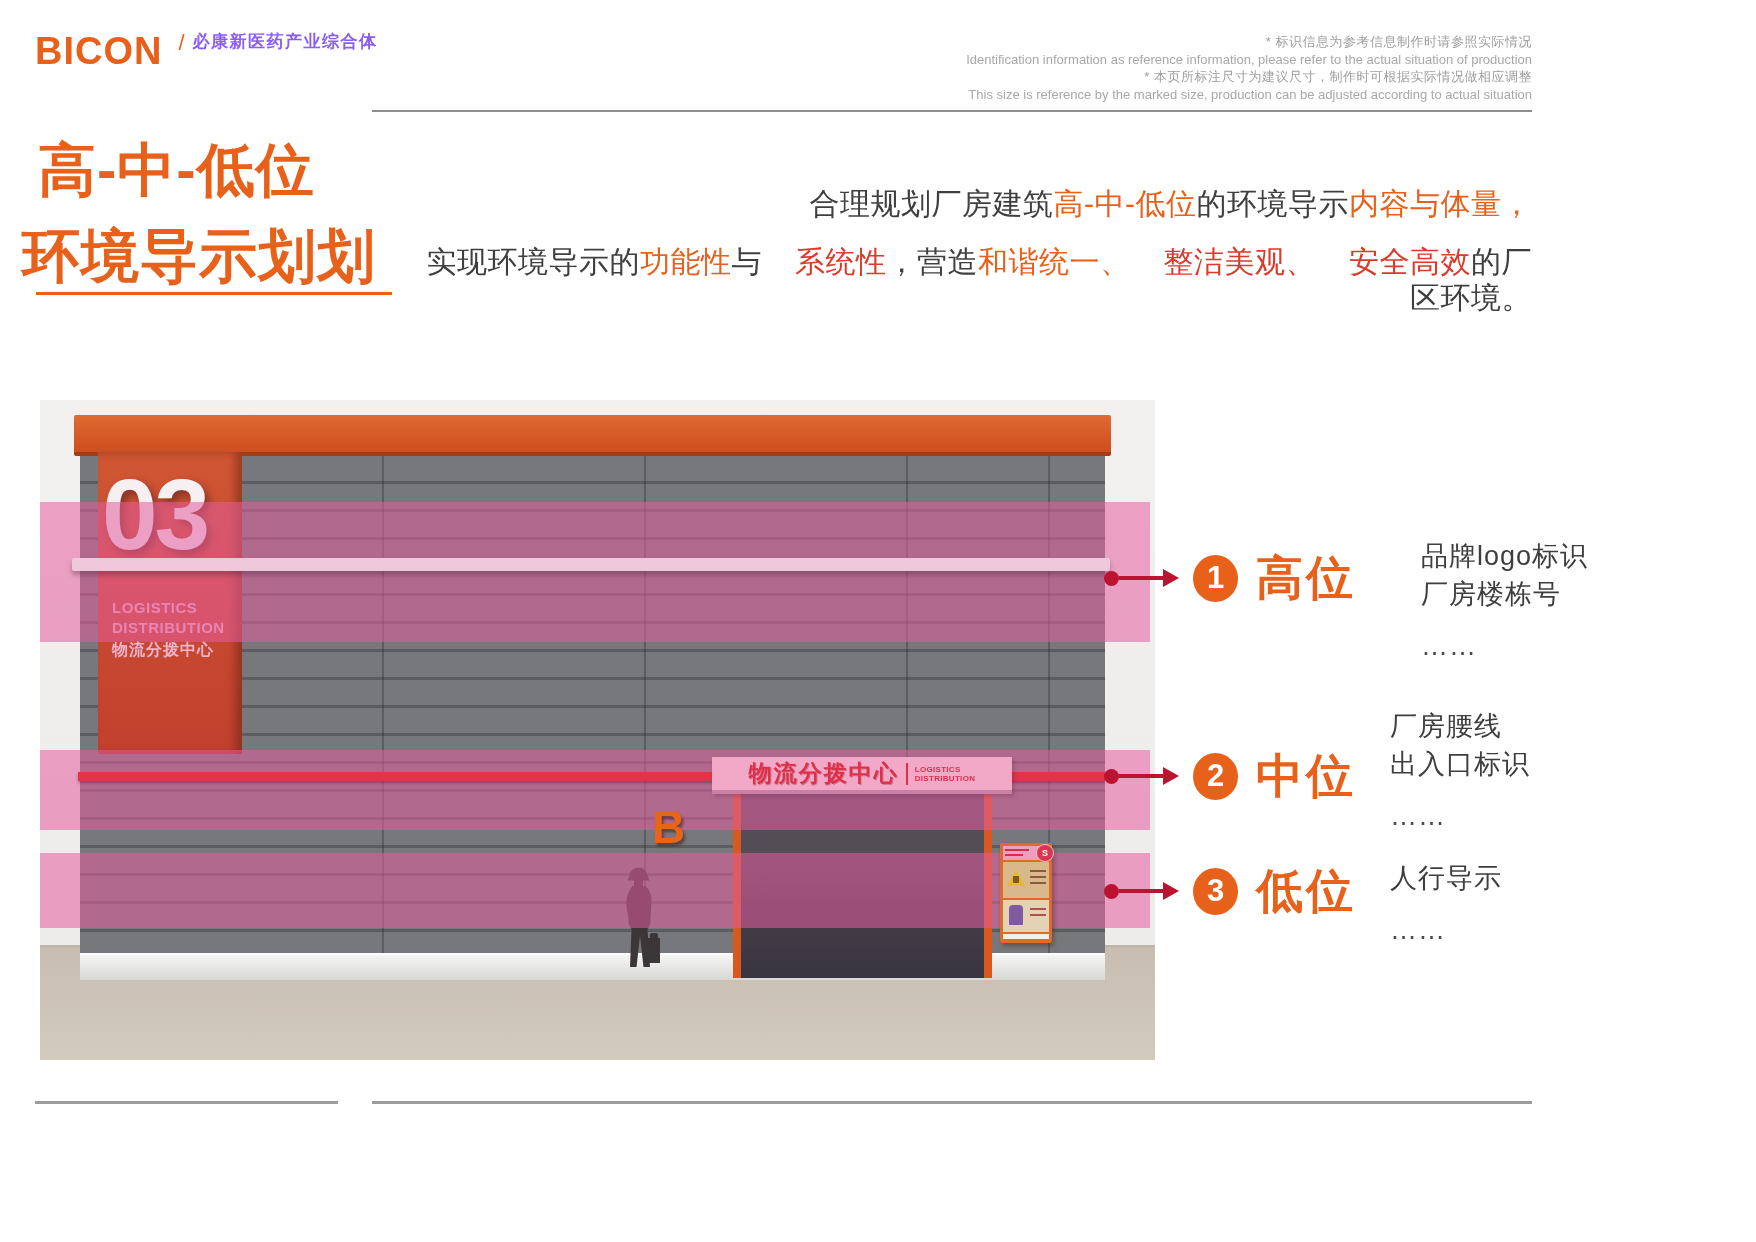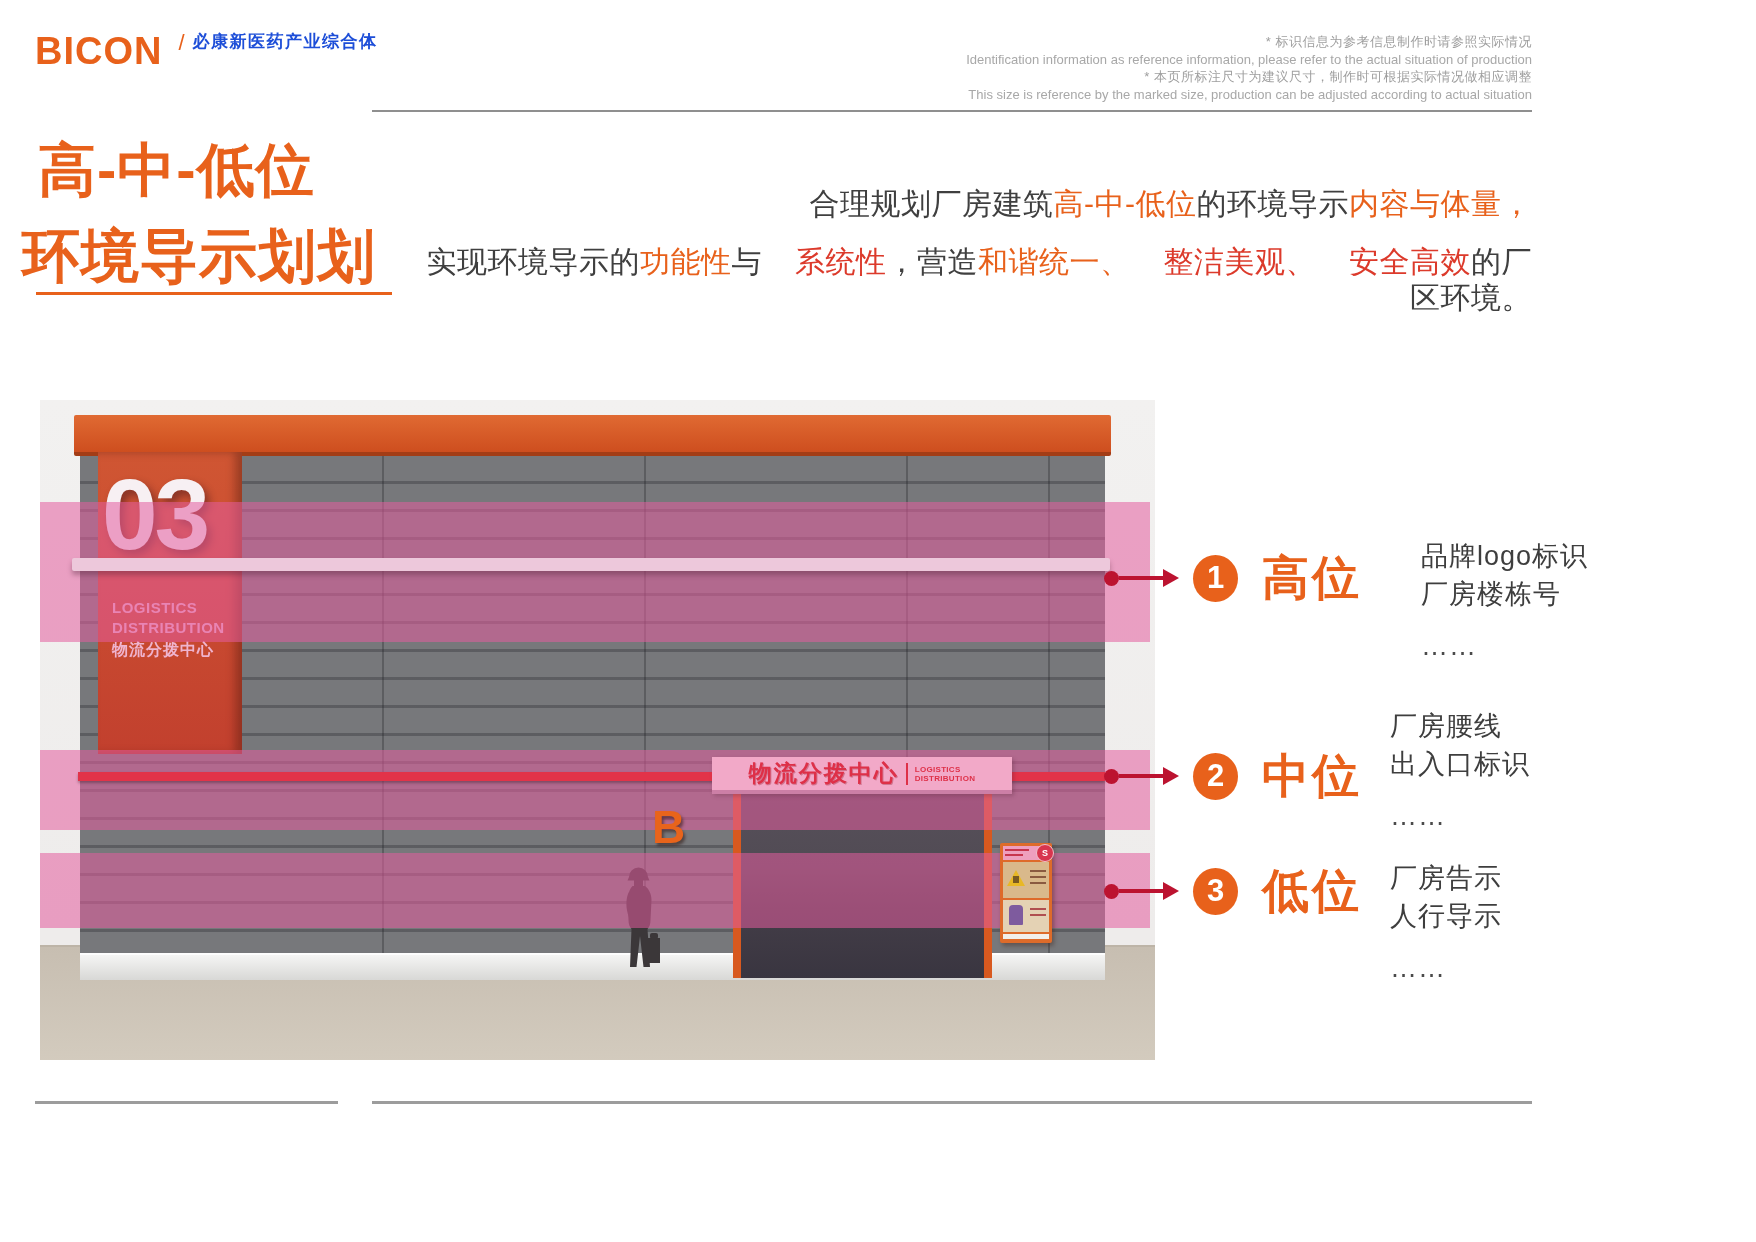--- a/index.html
+++ b/index.html
@@ -7,21 +7,21 @@
     width:1756px;height:1242px;position:relative;background:#ffffff;
     font-family:"Liberation Sans","DejaVu Sans",sans-serif;
     overflow:hidden;-webkit-font-smoothing:antialiased;
   }
   .abs{position:absolute;}
 
   
   .brand-row{left:35px;top:30px;display:flex;align-items:flex-start;}
   .brand-logo{font-size:38px;font-weight:900;color:#E8611B;letter-spacing:1px;}
   .brand-divider{font-size:22px;color:#E8611B;margin:0 8px 0 16px;font-weight:400;}
-  .brand-subtitle{font-size:17px;font-weight:700;color:#1d4ed8;letter-spacing:1.5px;}
+  .brand-subtitle{font-size:17px;font-weight:700;color:#8b5cf6;letter-spacing:1.5px;}
   .disclaimer{left:700px;top:33px;width:832px;text-align:right;}
   .disc-zh{font-size:13px;line-height:18px;color:#9E9E9E;letter-spacing:0.5px;}
   .disc-en{font-size:13px;line-height:17px;color:#A8A8A8;}
   .header-rule{left:372px;top:110px;width:1160px;height:2px;background:#8F8F8F;}
 
   
   .title-line1{left:38px;top:132px;font-size:58px;font-weight:900;color:#E8611B;letter-spacing:1px;}
   .title-line2{left:22px;top:218px;font-size:58px;font-weight:900;color:#E8611B;letter-spacing:1px;}
   .title-underline{left:36px;top:292px;width:356px;height:3px;background:#E8611B;}
   .intro{left:400px;top:186px;width:1132px;text-align:right;font-size:30px;letter-spacing:0.5px;}
@@ -86,21 +86,21 @@
   .wf-p2-line{position:absolute;right:3px;width:16px;height:2px;background:#B05050;}
   .wf-base{height:5px;background:#F2EFEA;margin-top:2px;}
 
   
   .callout{left:1104px;height:46px;display:flex;align-items:center;}
   .co-dot{width:15px;height:15px;border-radius:50%;background:#BC1330;}
   .co-shaft{width:44px;height:4px;background:#BC1330;}
   .co-head{width:0;height:0;border-left:16px solid #BC1330;border-top:9px solid transparent;border-bottom:9px solid transparent;}
   .co-num{width:45px;height:47px;border-radius:50%;background:#E8611B;color:#FFFFFF;font-size:31px;font-weight:900;
     display:flex;align-items:center;justify-content:center;margin-left:14px;}
-  .co-label{font-size:47px;font-weight:900;color:#E8611B;letter-spacing:3px;margin-left:24px;}
+  .co-label{font-size:47px;font-weight:900;color:#E8611B;letter-spacing:3px;margin-left:18px;}
   .co-desc{left:1390px;width:360px;font-size:27px;color:#3E3E3E;letter-spacing:1px;}
   .co-desc-line{line-height:38px;}
   .co-desc-dots{line-height:38px;margin-top:14px;color:#4A4A4A;}
 
   
   .bottom-rule-left{left:35px;top:1101px;width:303px;height:3px;background:#9C9C9C;}
   .bottom-rule-right{left:372px;top:1101px;width:1160px;height:3px;background:#9C9C9C;}
 </style>
 </head>
 <body>
@@ -236,19 +236,18 @@
 </div>
 
 <div class="abs callout" style="top:868px;">
   <span class="co-dot"></span>
   <span class="co-shaft"></span>
   <span class="co-head"></span>
   <span class="co-num">3</span>
   <span class="co-label">低位</span>
 </div>
 <div class="abs co-desc" style="top:859px;">
-  <div class="co-desc-line">厂房告示</div>
   <div class="co-desc-line">人行导示</div>
   <div class="co-desc-dots">……</div>
 </div>
 
 <div class="abs bottom-rule-left"></div>
 <div class="abs bottom-rule-right"></div>
 
 </body></html>

